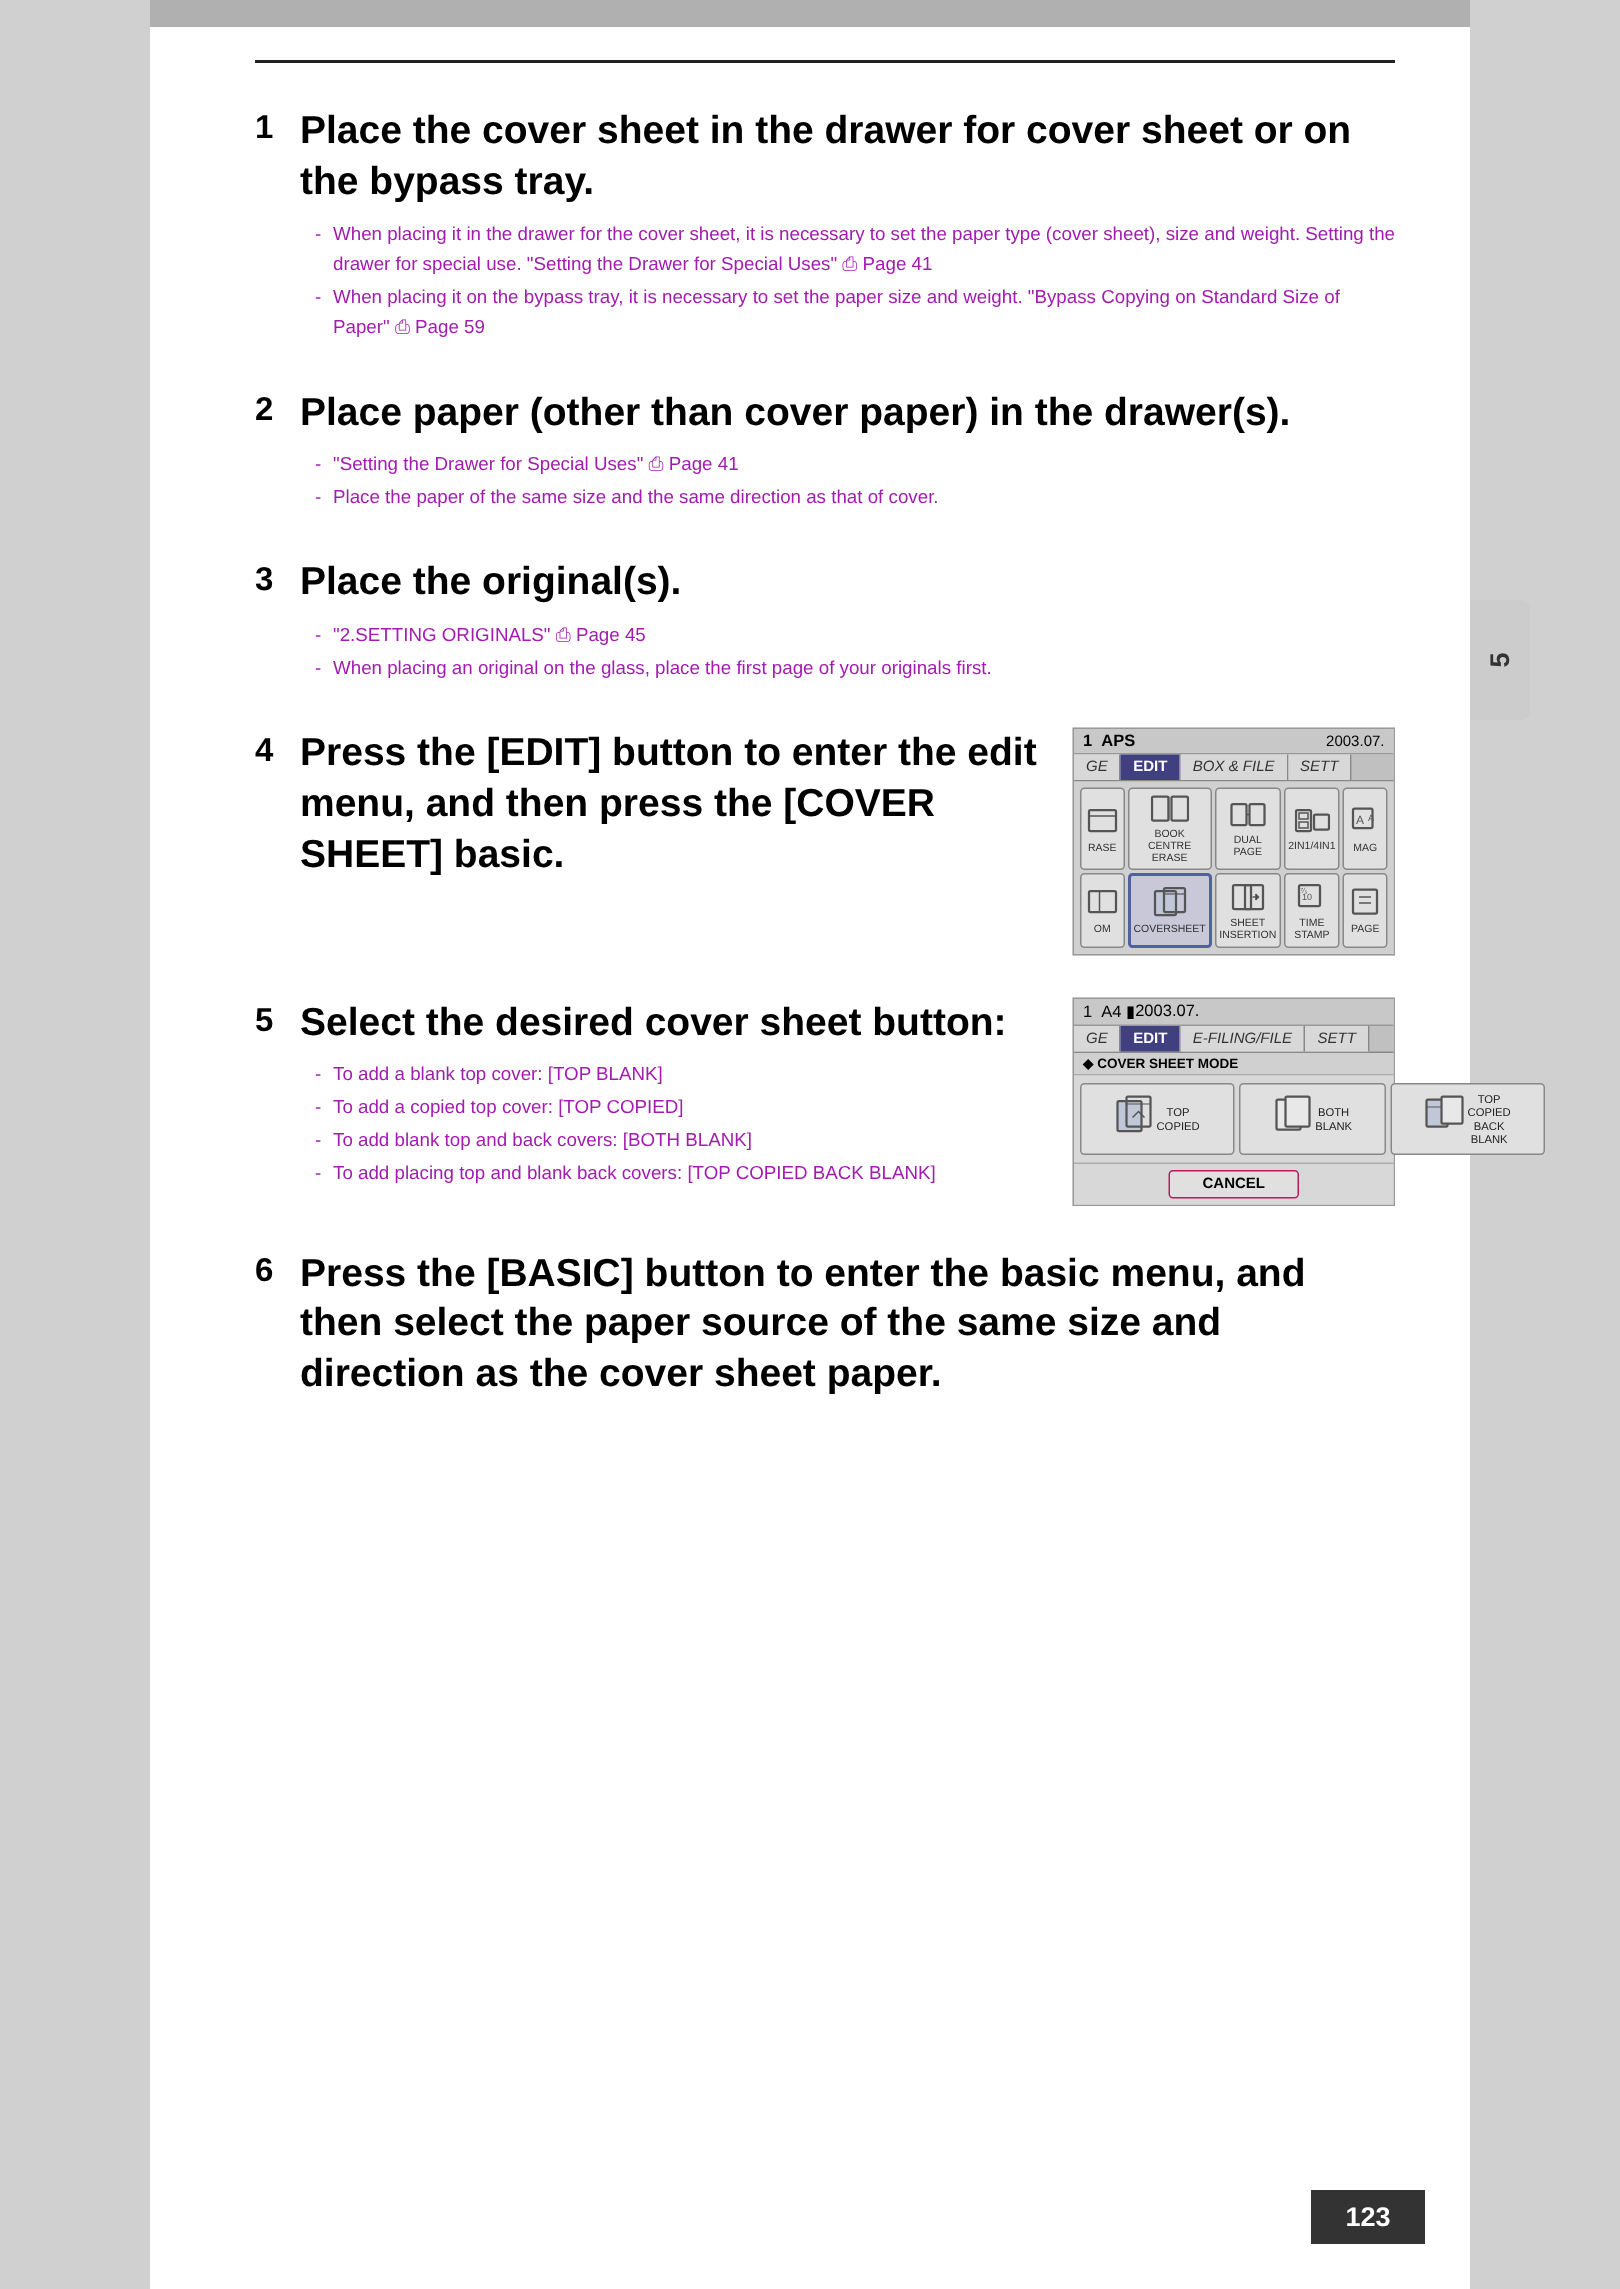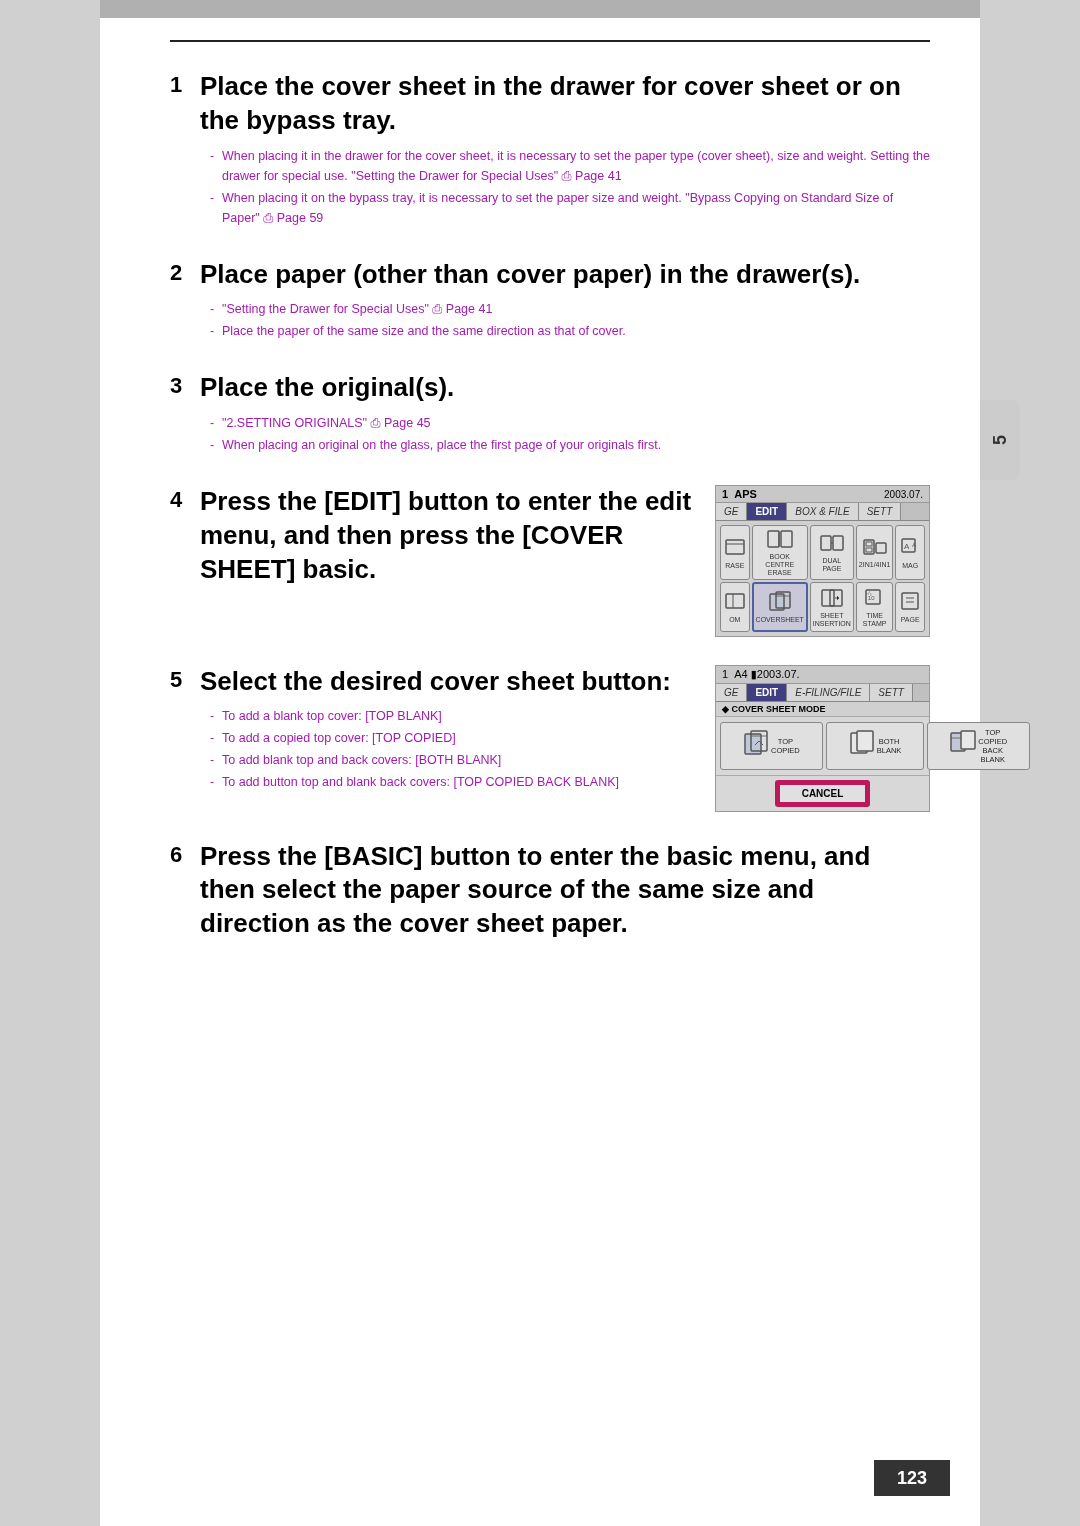--- a/index.html
+++ b/index.html
@@ -235,21 +235,21 @@
     }
     .cancel-row {
       display: flex;
       justify-content: center;
       padding: 4px;
       background: #d8d8d8;
       border-top: 1px solid #aaa;
     }
     .cancel-btn {
       background: #e0e0e0;
-      border: 5px solid #be185d;
+      border: 1px solid #be185d;
       border-radius: 3px;
       padding: 3px 22px;
       font-size: 10px;
       font-weight: bold;
     }
     .divider-line {
       border: none;
       border-top: 2.5px solid #222;
       margin-bottom: 28px;
     }
@@ -429,21 +429,21 @@
   <div class="step-with-panel">
     <div class="step-left">
       <div style="display:flex; align-items:flex-start; gap:0;">
         <div class="step-number">5</div>
         <div class="step-content">
           <div class="step-title">Select the desired cover sheet button:</div>
           <ul class="step-bullets">
             <li>To add a blank top cover: [TOP BLANK]</li>
             <li>To add a copied top cover: [TOP COPIED]</li>
             <li>To add blank top and back covers: [BOTH BLANK]</li>
-            <li>To add button top and blank back covers: [TOP COPIED BACK BLANK]</li>
+            <li>To add placing top and blank back covers: [TOP COPIED BACK BLANK]</li>
           </ul>
         </div>
       </div>
     </div>
     <div class="step-right">
       <div class="ui-panel">
         <div class="ui-panel2-header">
           <span>1&nbsp;&nbsp;A4 ▮</span>
           <span>2003.07.</span>
         </div>

